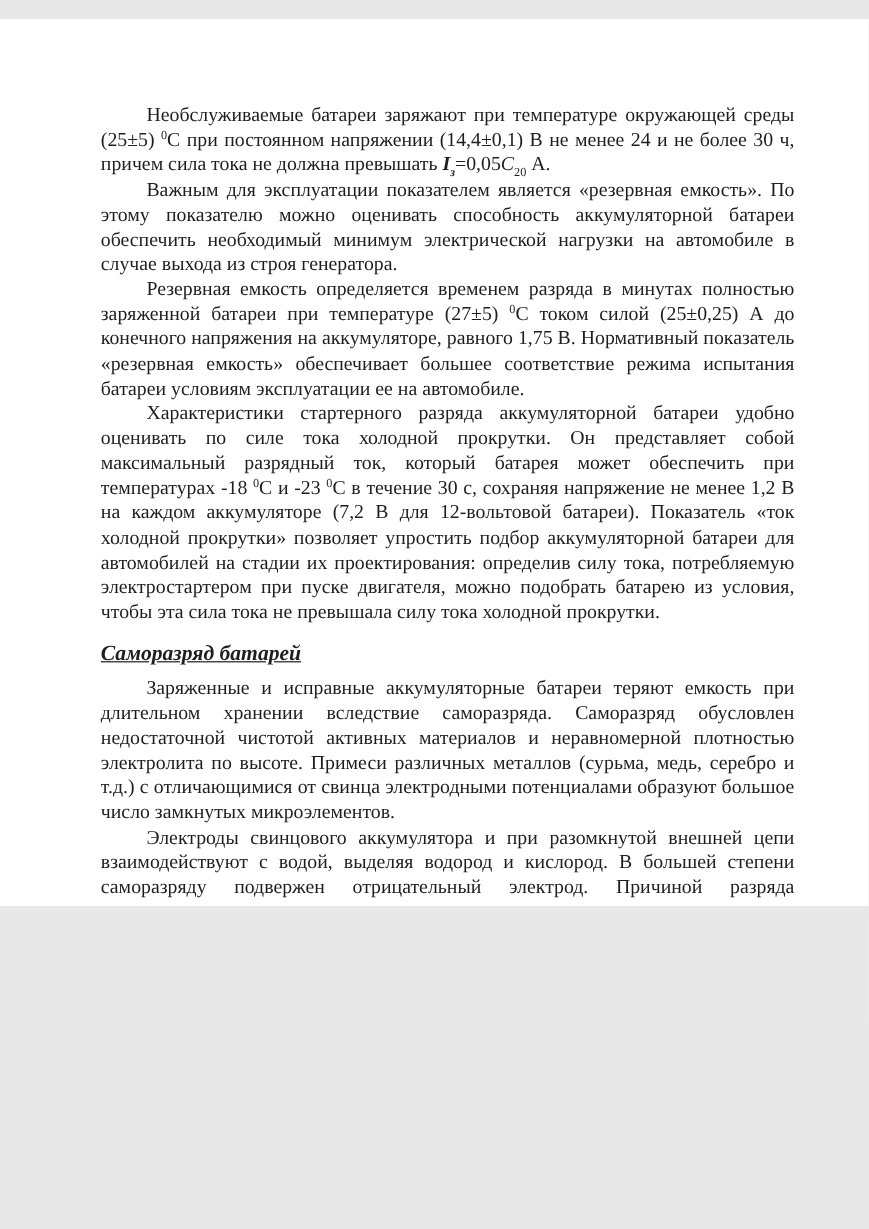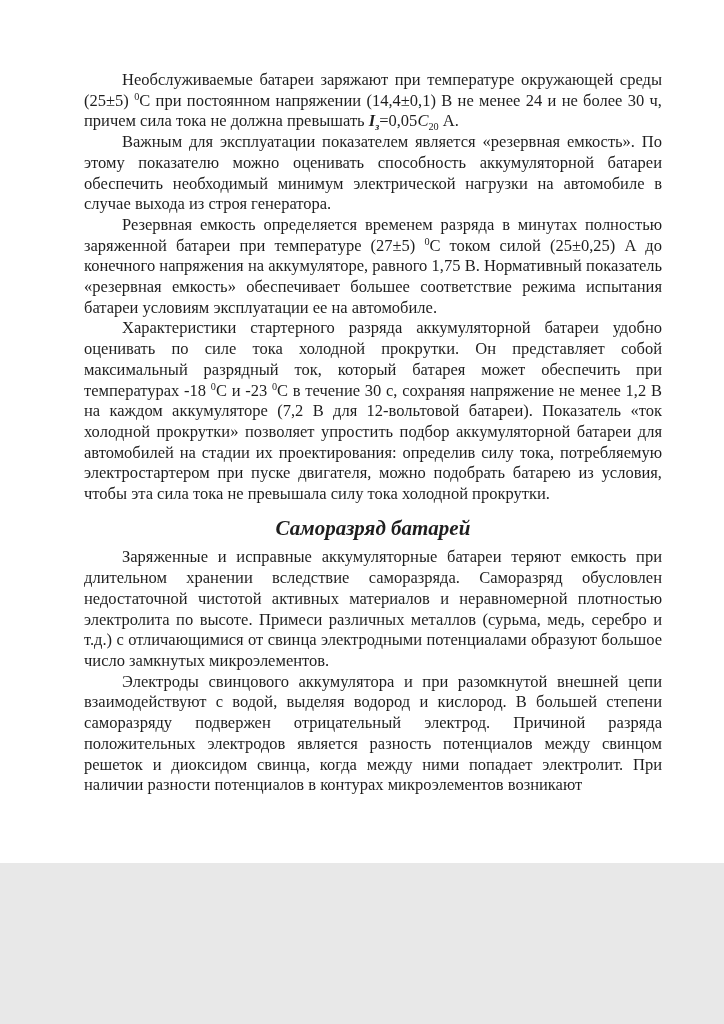--- a/index.html
+++ b/index.html
@@ -3,47 +3,47 @@
 <meta charset="utf-8">
 <style>
   html, body {
     margin: 0;
     padding: 0;
     background: #e8e8e8;
   }
   .page {
     position: relative;
     width: 724px;
-    height: 863px;
-    margin: 0 auto;
+    height: 739px;
+    margin: 16px auto;
     background: #ffffff;
     overflow: hidden;
     font-family: "Liberation Serif", "DejaVu Serif", serif;
     color: #1e1e1e;
   }
   .text-column {
     position: absolute;
     left: 84px;
     top: 70px;
     width: 578px;
   }
   p.paragraph {
     margin: 0;
     text-indent: 38px;
     text-align: justify;
     font-size: 16.5px;
     line-height: 20.7px;
   }
   h2.heading {
     margin: 13px 0 9px 0;
-    text-align: center;
-    font-size: 21px;
+    font-size: 18px;
     line-height: 20.7px;
     font-weight: bold;
     font-style: italic;
+    text-decoration: underline;
   }
   sup, sub {
     font-size: 0.62em;
     line-height: 0;
   }
   .page-number {
     position: absolute;
     top: 955px;
     left: 0;
     width: 100%;

